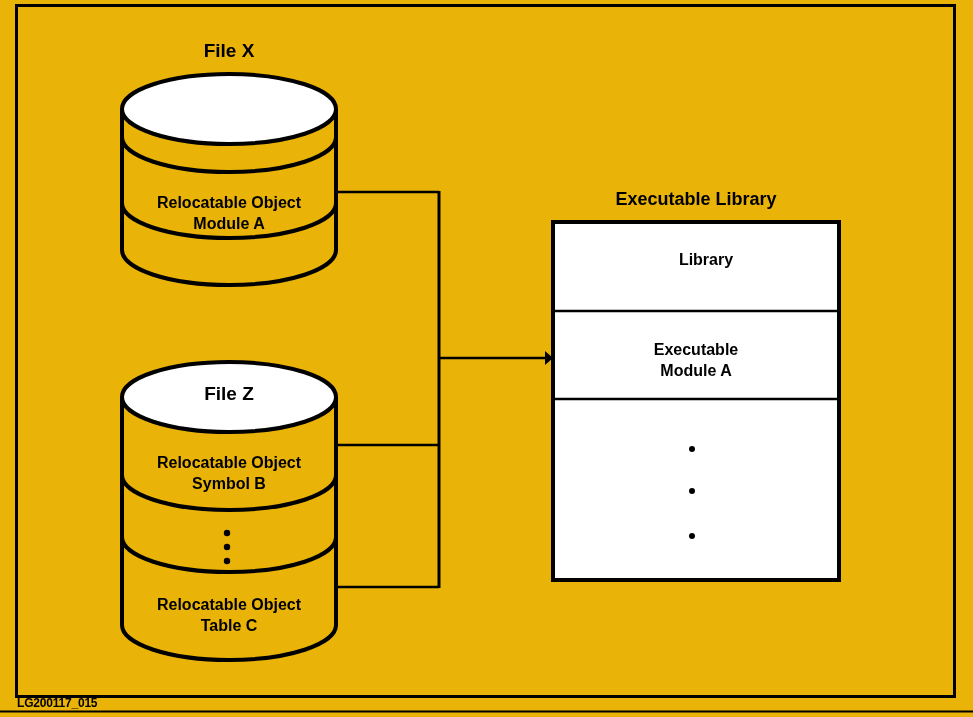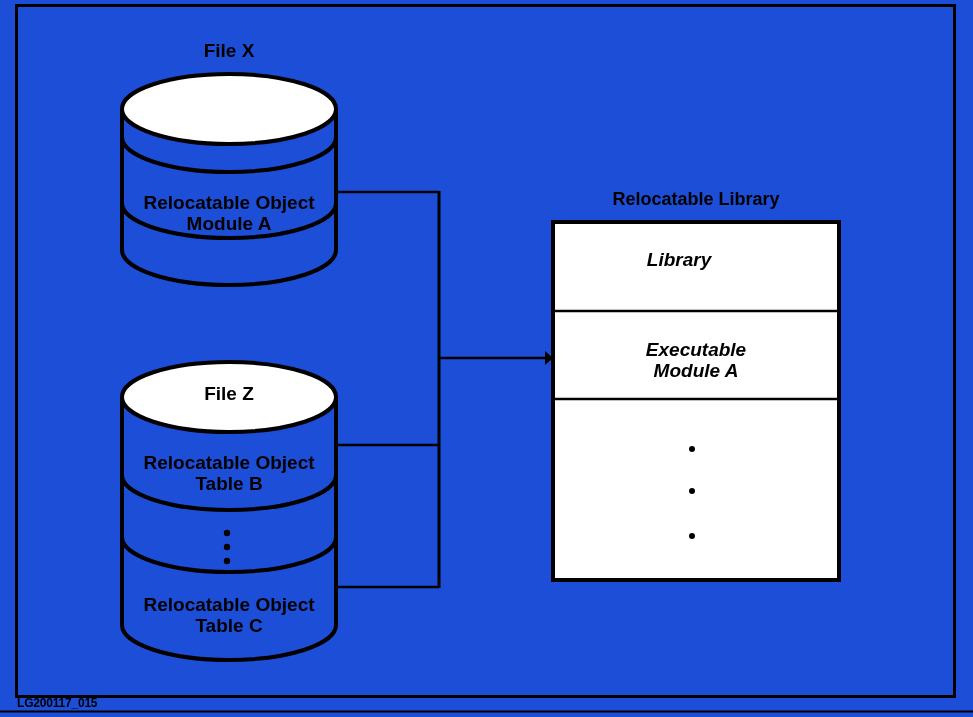--- a/index.html
+++ b/index.html
@@ -4,42 +4,42 @@
 <style>
   html, body {
     margin: 0;
     padding: 0;
     background: #ffffff;
   }
   #canvas {
     position: relative;
     width: 973px;
     height: 717px;
-    background: #1d4ed8;
+    background: #eab308;
     overflow: hidden;
     font-family: "Liberation Sans", sans-serif;
   }
   #artwork {
     position: absolute;
     left: 0;
     top: 0;
   }
   .lbl {
     position: absolute;
     color: #000000;
     font-weight: bold;
     text-align: center;
     white-space: nowrap;
   }
   .title-lbl {
     font-size: 19px;
     line-height: 20px;
   }
   .body-lbl {
-    font-size: 19px;
+    font-size: 16px;
     line-height: 21px;
   }
   .lbl span { display: block; }
   .caption-lbl {
     position: absolute;
     left: 17px;
     top: 696px;
     color: #000000;
     font-weight: bold;
     font-size: 12px;
@@ -107,34 +107,34 @@
 
   <div class="lbl body-lbl" style="left:122px; top:192px; width:214px;">
     <span>Relocatable Object</span>
     <span>Module A</span>
   </div>
 
   <div class="lbl title-lbl" style="left:122px; top:337px; width:214px;margin-top:47px;">File Z</div>
 
   <div class="lbl body-lbl" style="left:122px; top:452px; width:214px;">
     <span>Relocatable Object</span>
-    <span>Table B</span>
+    <span>Symbol B</span>
   </div>
 
   <div class="lbl body-lbl" style="left:122px; top:594px; width:214px;">
     <span>Relocatable Object</span>
     <span>Table C</span>
   </div>
 
-  <div class="lbl" style="left:553px; top:189px; width:286px; font-size:18px;">Relocatable Library</div>
+  <div class="lbl" style="left:553px; top:189px; width:286px; font-size:18px;">Executable Library</div>
 
-  <div class="lbl body-lbl" style="left:536px; top:249px; width:286px;font-style:italic;">
+  <div class="lbl body-lbl" style="left:563px; top:249px; width:286px;">
     <span>Library</span>
   </div>
 
-  <div class="lbl body-lbl" style="left:553px; top:339px; width:286px;font-style:italic;">
+  <div class="lbl body-lbl" style="left:553px; top:339px; width:286px;">
     <span>Executable</span>
     <span>Module A</span>
   </div>
 
   <div class="caption-lbl">LG200117_015</div>
 
 </div>
 
 </body></html>

